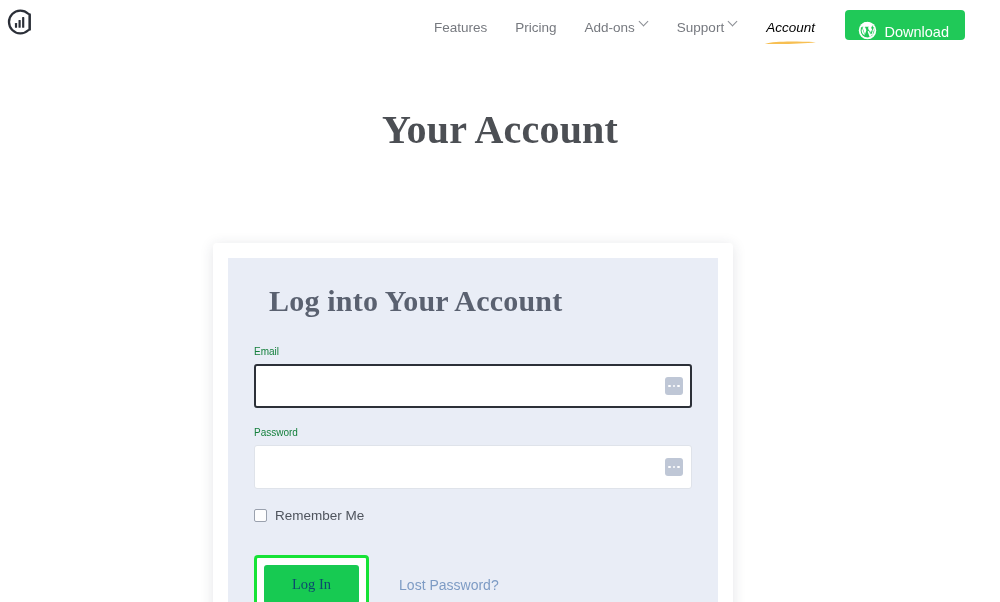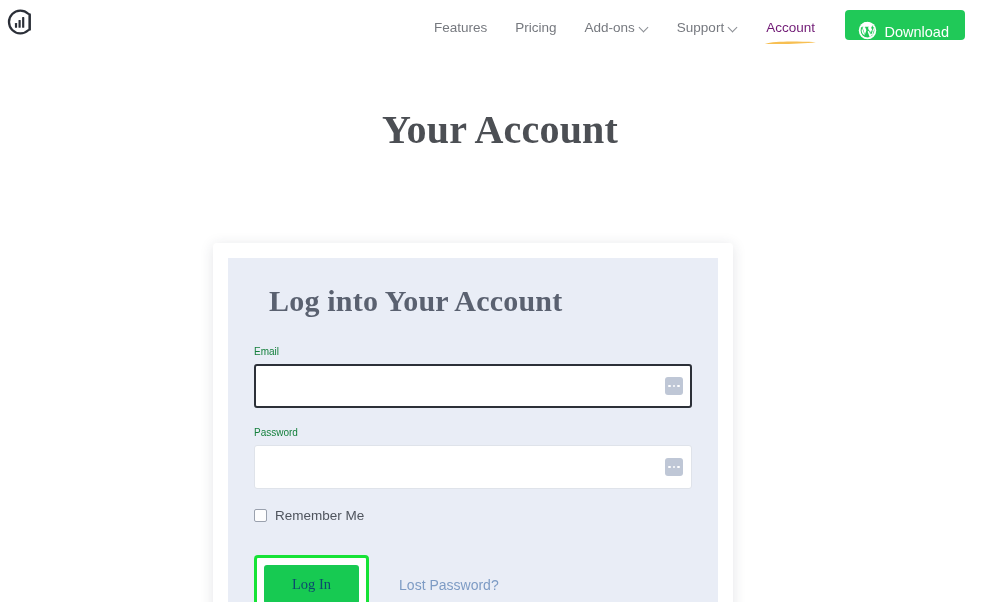--- a/index.html
+++ b/index.html
@@ -49,27 +49,27 @@
     align-items: flex-start;
     gap: 0px;
   }
   .nav-item {
     position: relative;
     font-size: 13.5px;
     color: #76797f;
     text-decoration: none;
     padding: 0 14px;
     display: flex;
-    align-items: center;
     gap: 5px;
     line-height: 20px;
     white-space: nowrap;
   }
   .nav-item.is-active {
-    color: #701a75;
+    color: #000000;
+    font-style: italic;
   }
   .caret {
     display: inline-block;
     width: 9px;
     height: 9px;
     position: relative;
     top: -1px;
   }
   .caret::before {
     content: "";

